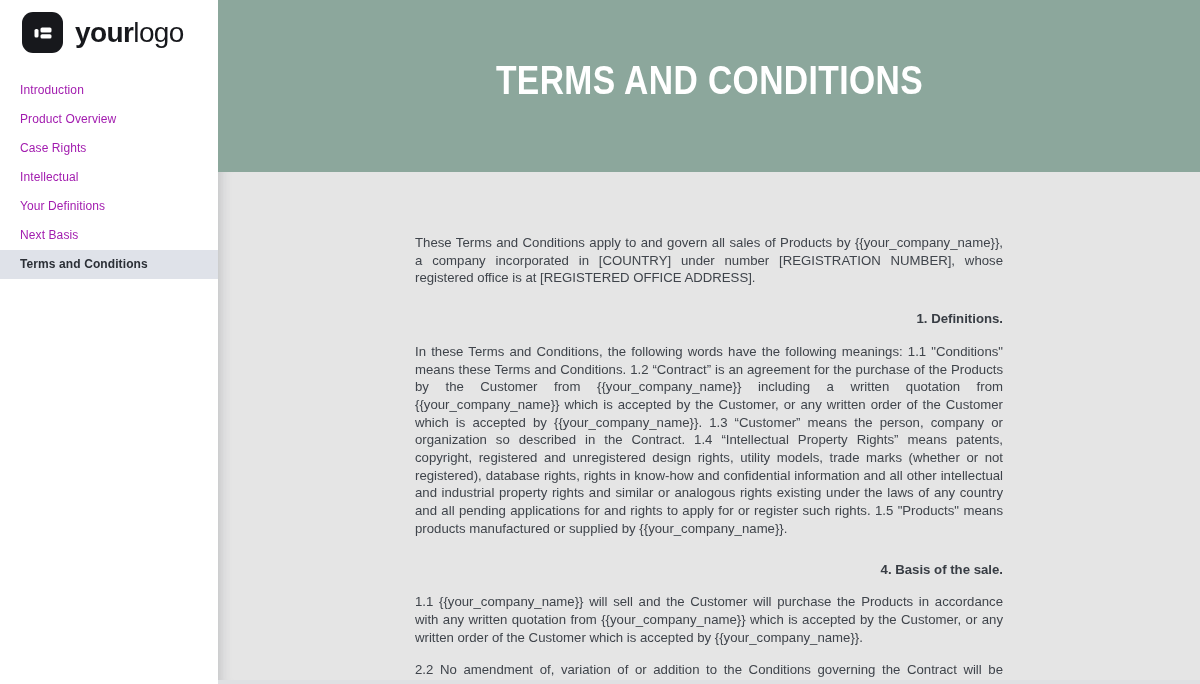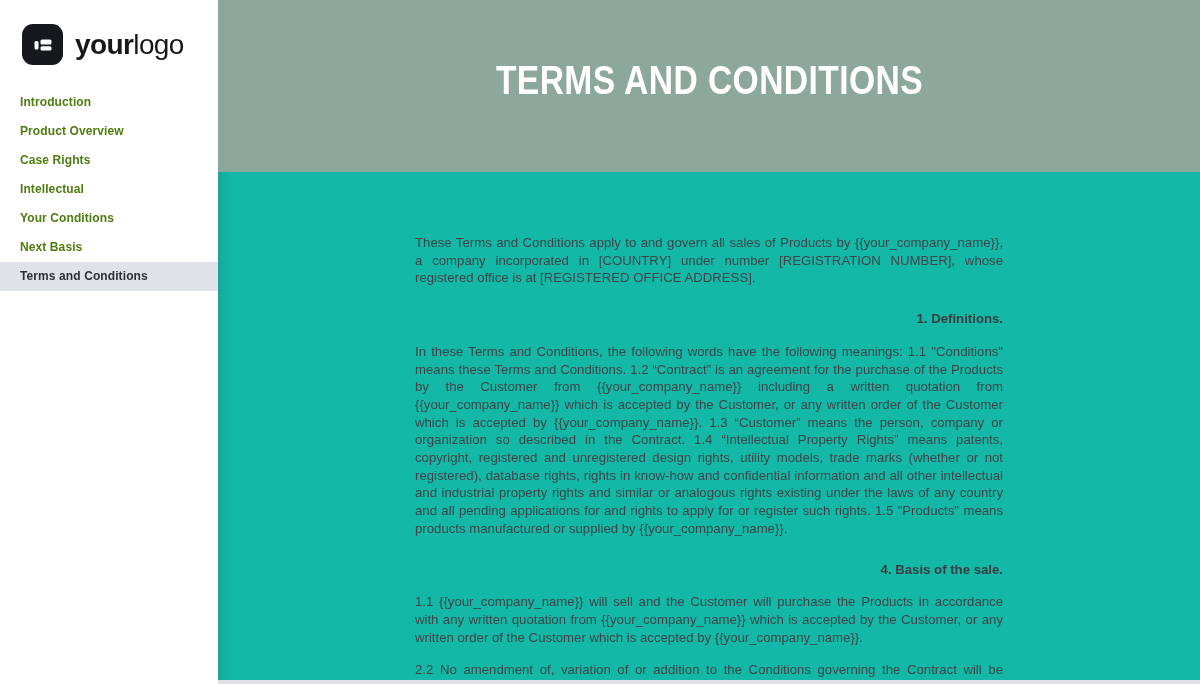--- a/index.html
+++ b/index.html
@@ -11,55 +11,55 @@
   }
   .app { position: relative; width: 1200px; height: 684px; }
 
   
   .sidebar {
     position: absolute; left: 0; top: 0; width: 218px; height: 684px;
     background: #ffffff; z-index: 3;
   }
   .logo {
     display: flex; align-items: center; gap: 12px;
-    padding: 24px 0 0 22px; cursor: pointer; text-align: center;
+    padding: 12px 0 0 22px; cursor: pointer; text-align: center;
   }
   .logo-mark {
     width: 41px; height: 41px; flex: 0 0 41px;
     background: #17181c; border-radius: 11px;
     display: flex; align-items: center; justify-content: center;
   }
   .logo-text { font-size: 28px; color: #17181c; letter-spacing: -0.6px; white-space: nowrap; }
   .logo-text b { font-weight: 700; }
   .logo-text i { font-weight: 400; font-style: normal; }
 
   .nav { margin-top: 23px; }
   .nav-item {
-    font-size: 12px; line-height: 13px; color: #4d7c0f;
-    padding: 8px 20px; cursor: pointer; letter-spacing: 0.1px; font-weight: bold;
+    font-size: 12px; line-height: 13px; color: #a21caf;
+    padding: 8px 20px; cursor: pointer; letter-spacing: 0.1px;
   }
   .nav-item.active {
     background: #dfe2e9; color: #2b2f36; font-weight: 700;
   }
 
   
   .banner {
     position: absolute; left: 218px; top: 0; width: 982px; height: 172px;
     display: flex; align-items: center; justify-content: center;
   }
   .banner h1 {
     margin: 0 0 12px 0; color: #ffffff;
     font-size: 41px; font-weight: 700; letter-spacing: 0.5px;
     transform: scaleX(0.82); white-space: nowrap;
   }
 
   
   .page {
     position: absolute; left: 218px; top: 172px; width: 982px; height: 508px;
-    background: #14b8a6;
+    background: #e5e5e5;
     box-shadow: inset 14px 0 14px -14px rgba(50, 55, 70, 0.28);
     overflow: hidden;
   }
   .page-end {
     position: absolute; left: 218px; top: 680px; width: 982px; height: 4px;
     background: #dfe0e3;
   }
   .doc {
     width: 588px; margin: 0 auto; padding-top: 62px;
     color: #3f444b; font-size: 13.2px; line-height: 17.7px;
@@ -85,21 +85,21 @@
           <rect x="9.5" y="13.2" width="11" height="4.3" rx="1.6" fill="#ffffff"></rect>
         </svg>
       </span>
       <span class="logo-text"><b>your</b><i>logo</i></span>
     </div>
     <nav class="nav" id="nav">
         <div class="nav-item">Introduction</div>
         <div class="nav-item">Product Overview</div>
         <div class="nav-item">Case Rights</div>
         <div class="nav-item">Intellectual</div>
-        <div class="nav-item">Your Conditions</div>
+        <div class="nav-item">Your Definitions</div>
         <div class="nav-item">Next Basis</div>
         <div class="nav-item active">Terms and Conditions</div>
       </nav>
   </aside>
 
   <header class="banner" id="banner" style="background: rgb(140, 167, 156);">
     <h1>TERMS AND CONDITIONS</h1>
   </header>
 
   <main class="page">

